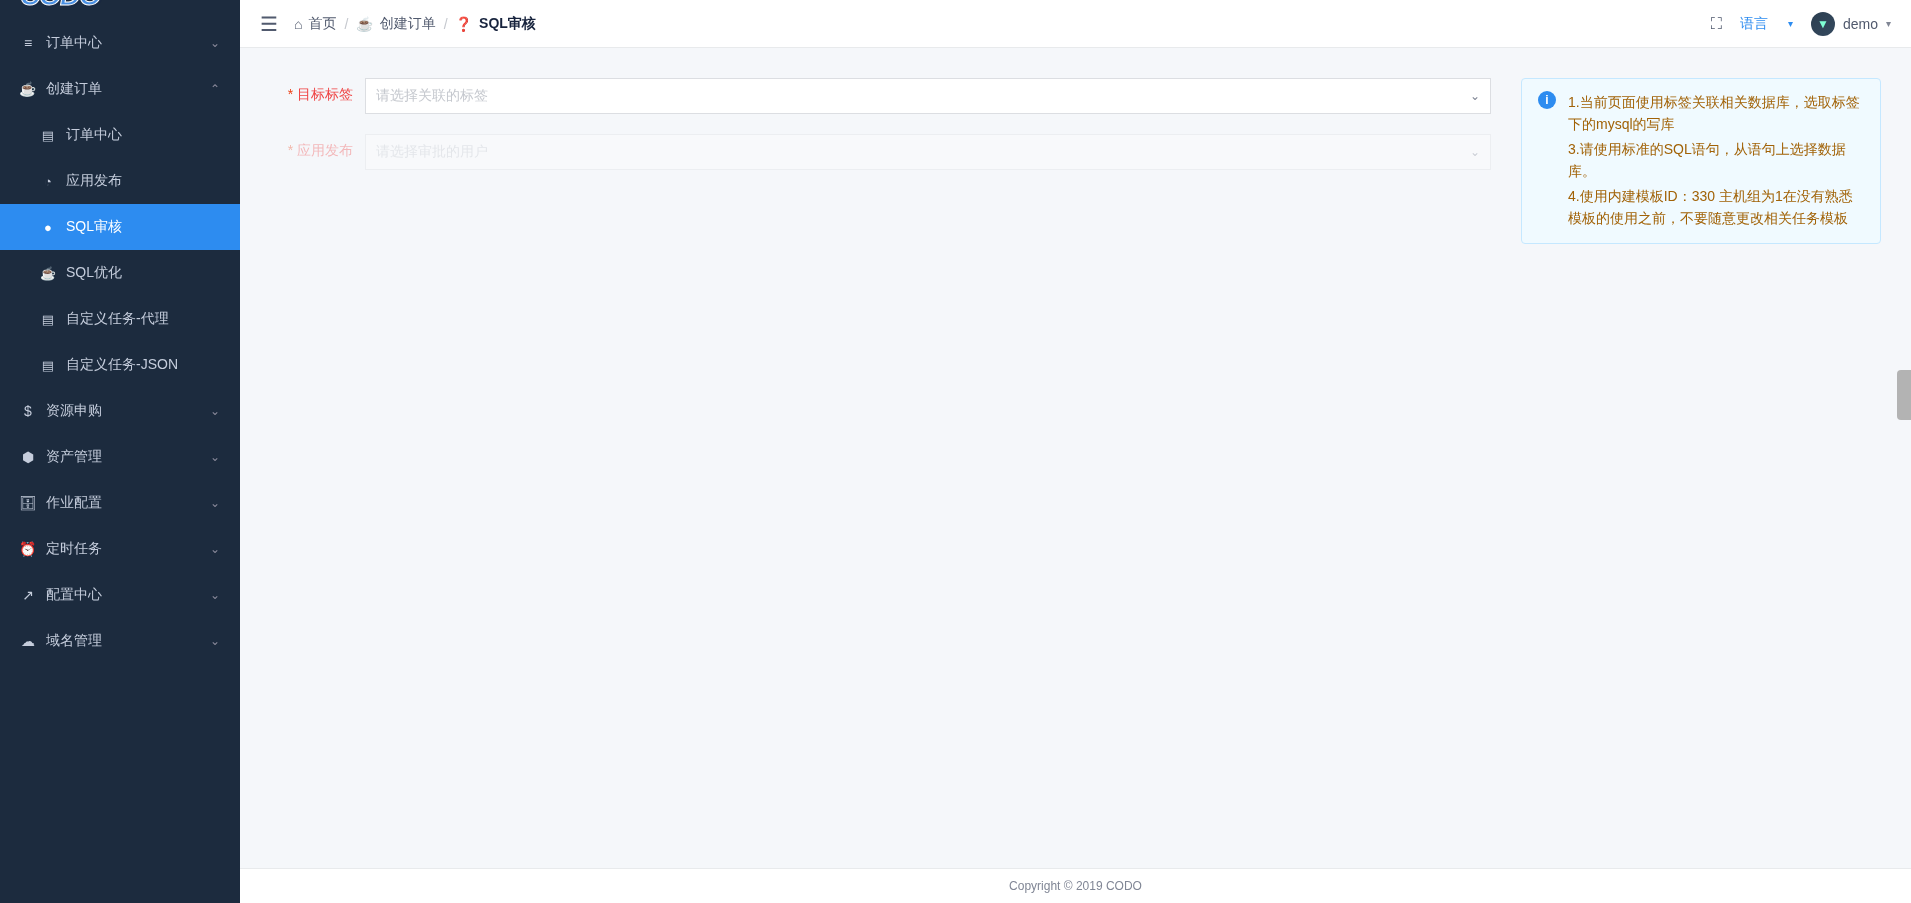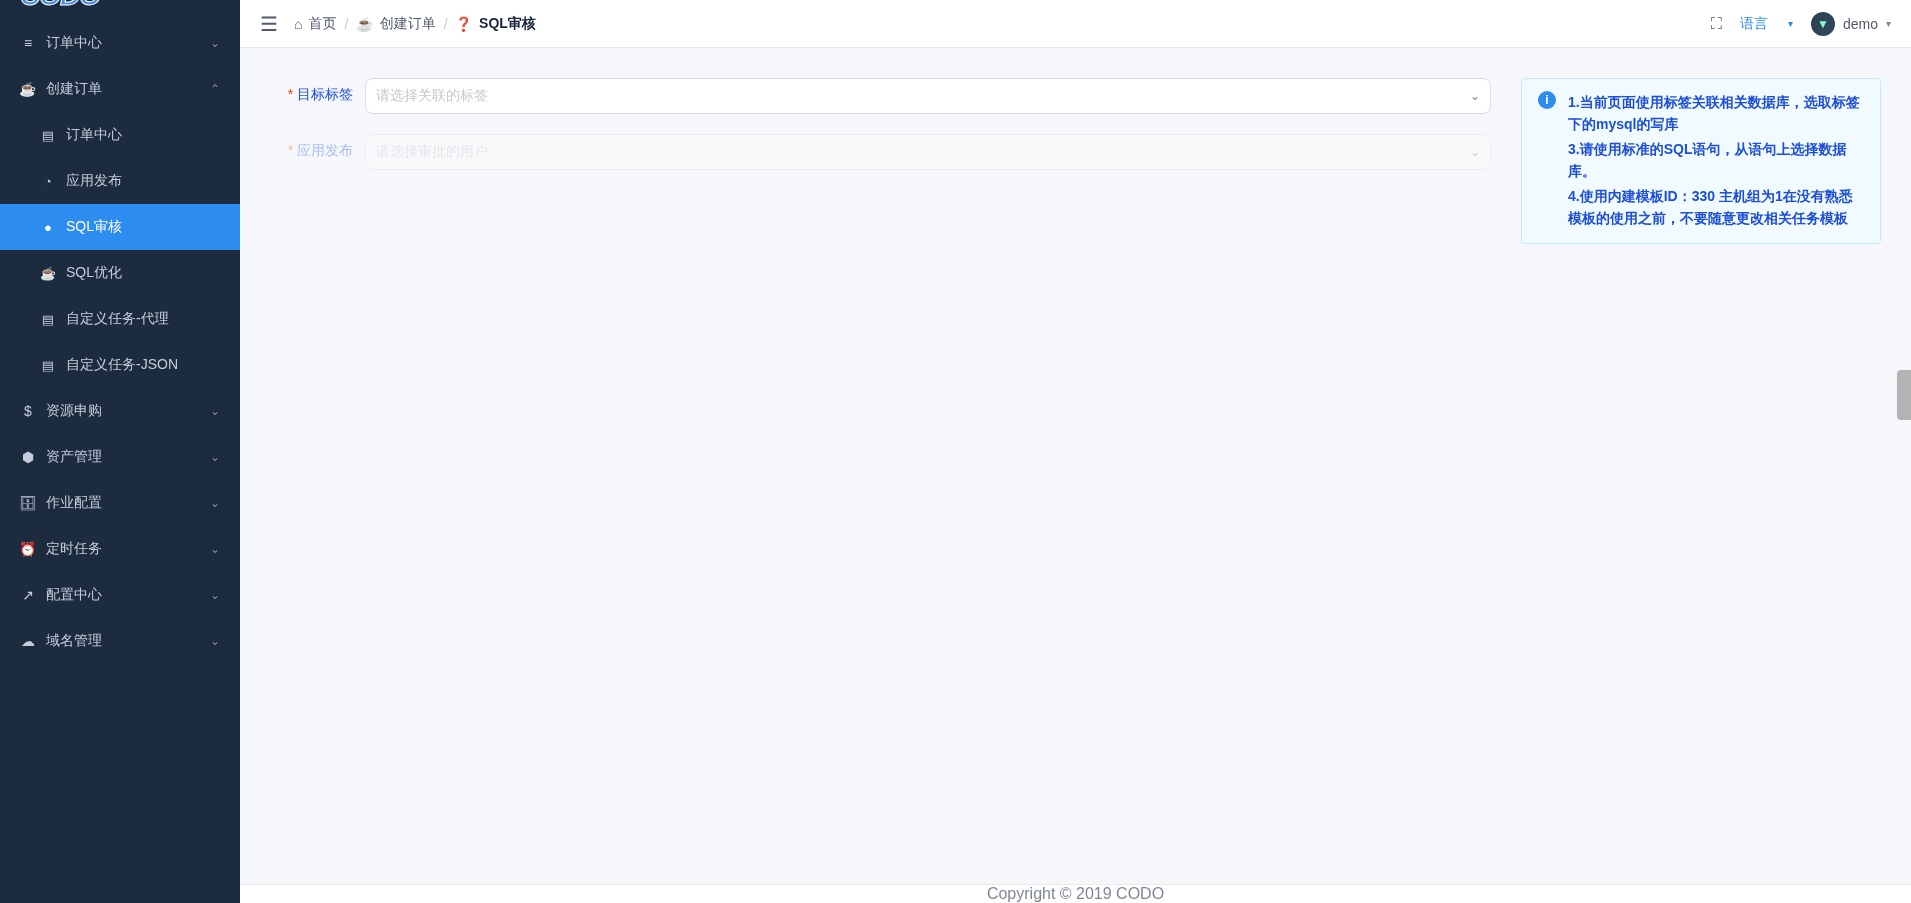--- a/index.html
+++ b/index.html
@@ -97,32 +97,32 @@
     .content-scroll { flex: 1; overflow-y: auto; position: relative; }
     .content { padding: 30px 30px 60px 30px; display: flex; gap: 30px; align-items: flex-start; }
     
     .form-col { flex: 1; min-width: 0; }
     .form-row { display: flex; align-items: flex-start; margin-bottom: 20px; }
     .form-label {
       width: 95px;
       text-align: right;
       padding-right: 12px;
       padding-top: 8px;
-      color: #1d4ed8;
+      color: #ef4444;
       flex-shrink: 0;
       white-space: nowrap;
     }
     .required::before { content: "* "; color: #ed4014; }
     .form-control { flex: 1; }
     
     .select {
       width: 100%;
       height: 36px;
       border: 1px solid #dcdee2;
-      border-radius: 8px;
+      border-radius: 0;
       padding: 0 30px 0 10px;
       background: #fff;
       color: #c5c8ce;
       display: flex;
       align-items: center;
       position: relative;
       cursor: pointer;
     }
     .select .sel-arrow {
       position: absolute; right: 10px; top: 50%; transform: translateY(-50%);
@@ -170,29 +170,30 @@
       gap: 12px;
       flex-shrink: 0;
     }
     .info-icon {
       width: 18px; height: 18px; border-radius: 50%;
       background: #2d8cf0; color: #fff;
       display: flex; align-items: center; justify-content: center;
       font-size: 12px; font-weight: bold;
       flex-shrink: 0;
     }
-    .info-lines { color: #1d4ed8; font-weight: 700; line-height: 1.6; font-size: 14px; }
+    .info-lines { color: #a16207; font-weight: 400; line-height: 1.6; font-size: 14px; }
     .info-lines div { margin-bottom: 2px; }
     
     .footer {
       position: absolute;
       bottom: 0; left: 0; right: 0;
       text-align: center;
+      padding: 10px;
       color: #808695;
-      font-size: 16px;
+      font-size: 12px;
       background: #fff;
       border-top: 1px solid #e8eaec;
     }
 
     .right-drawer-tab {
       position: fixed;
       right: 0;
       top: 370px;
       width: 14px;
       height: 50px;

